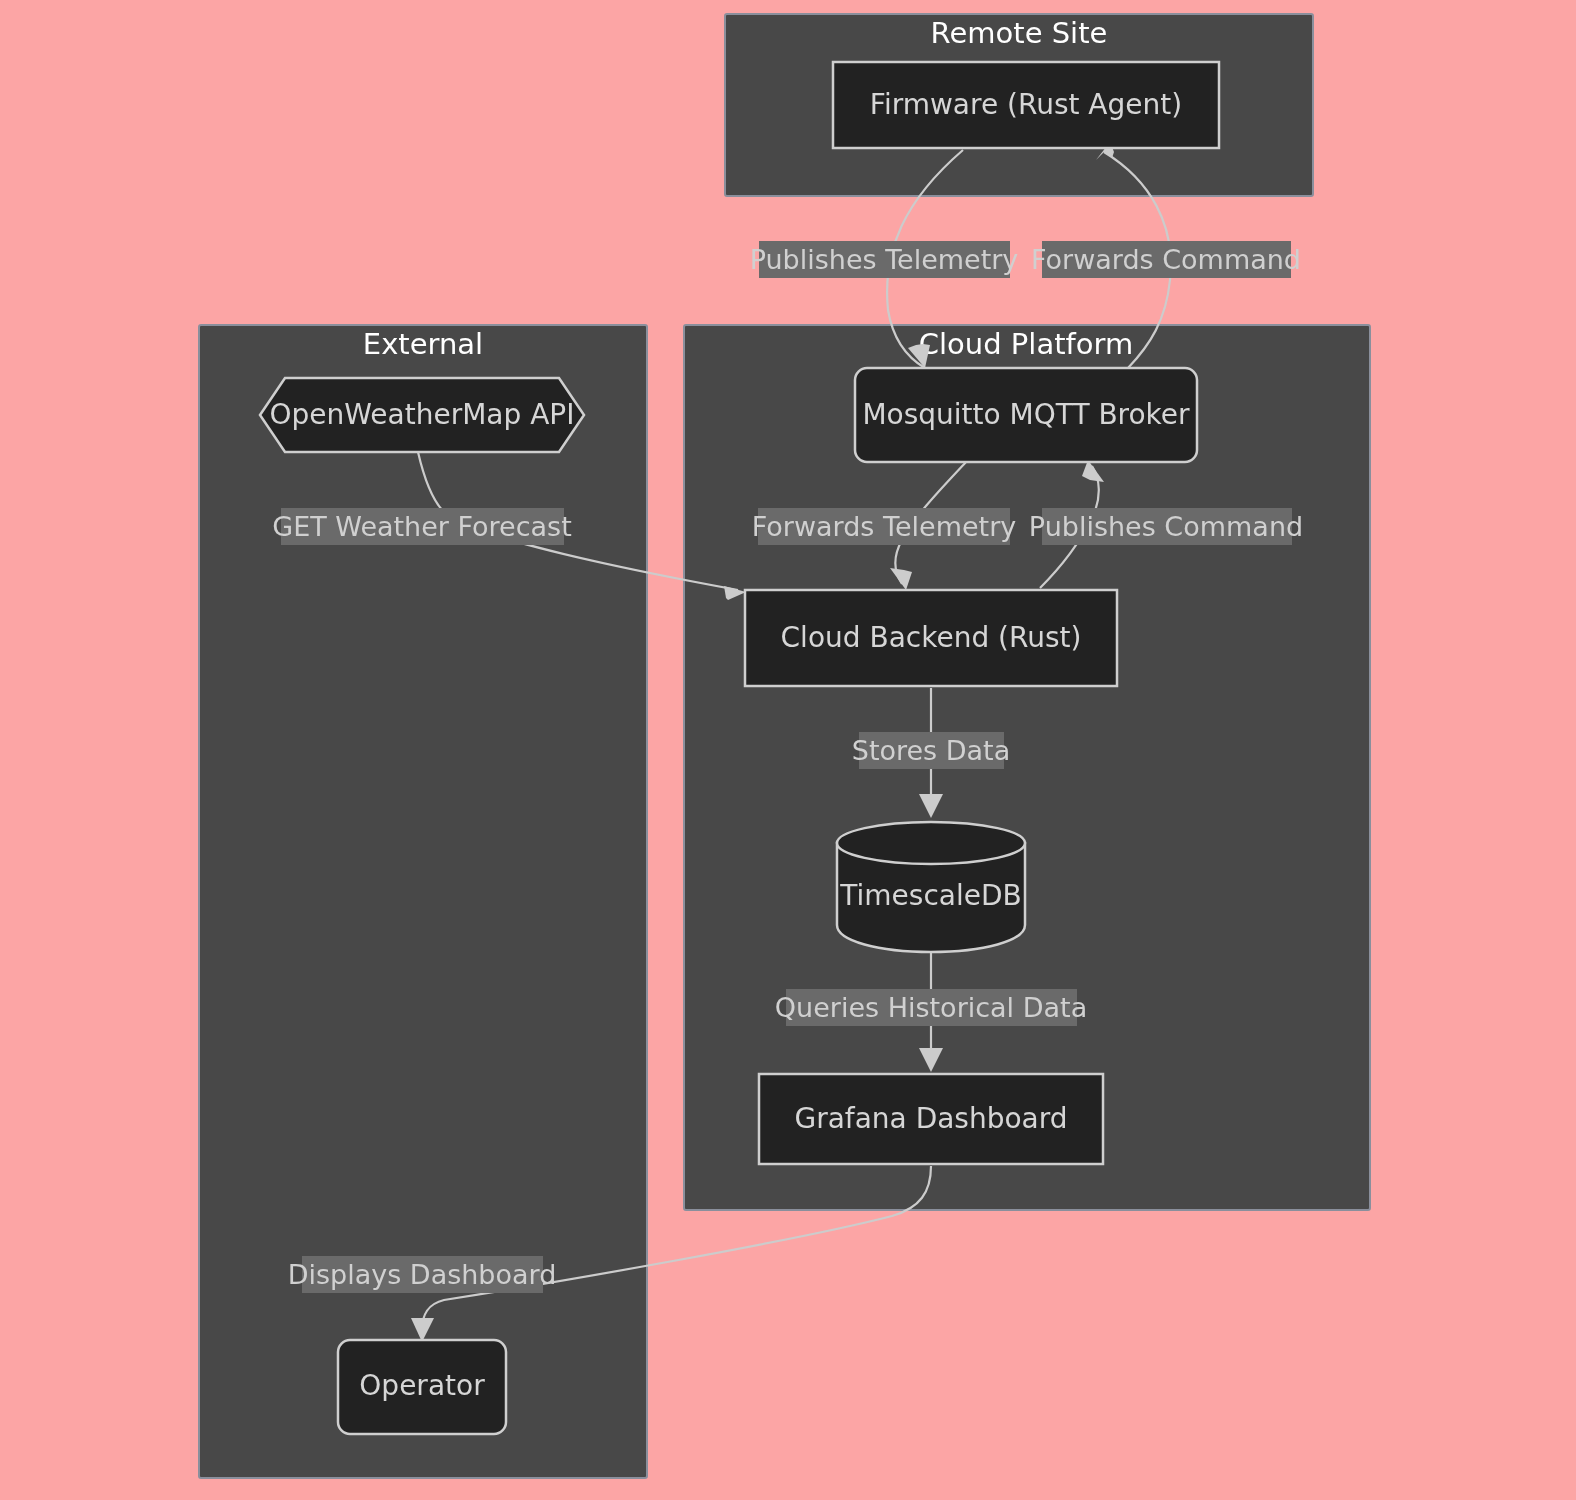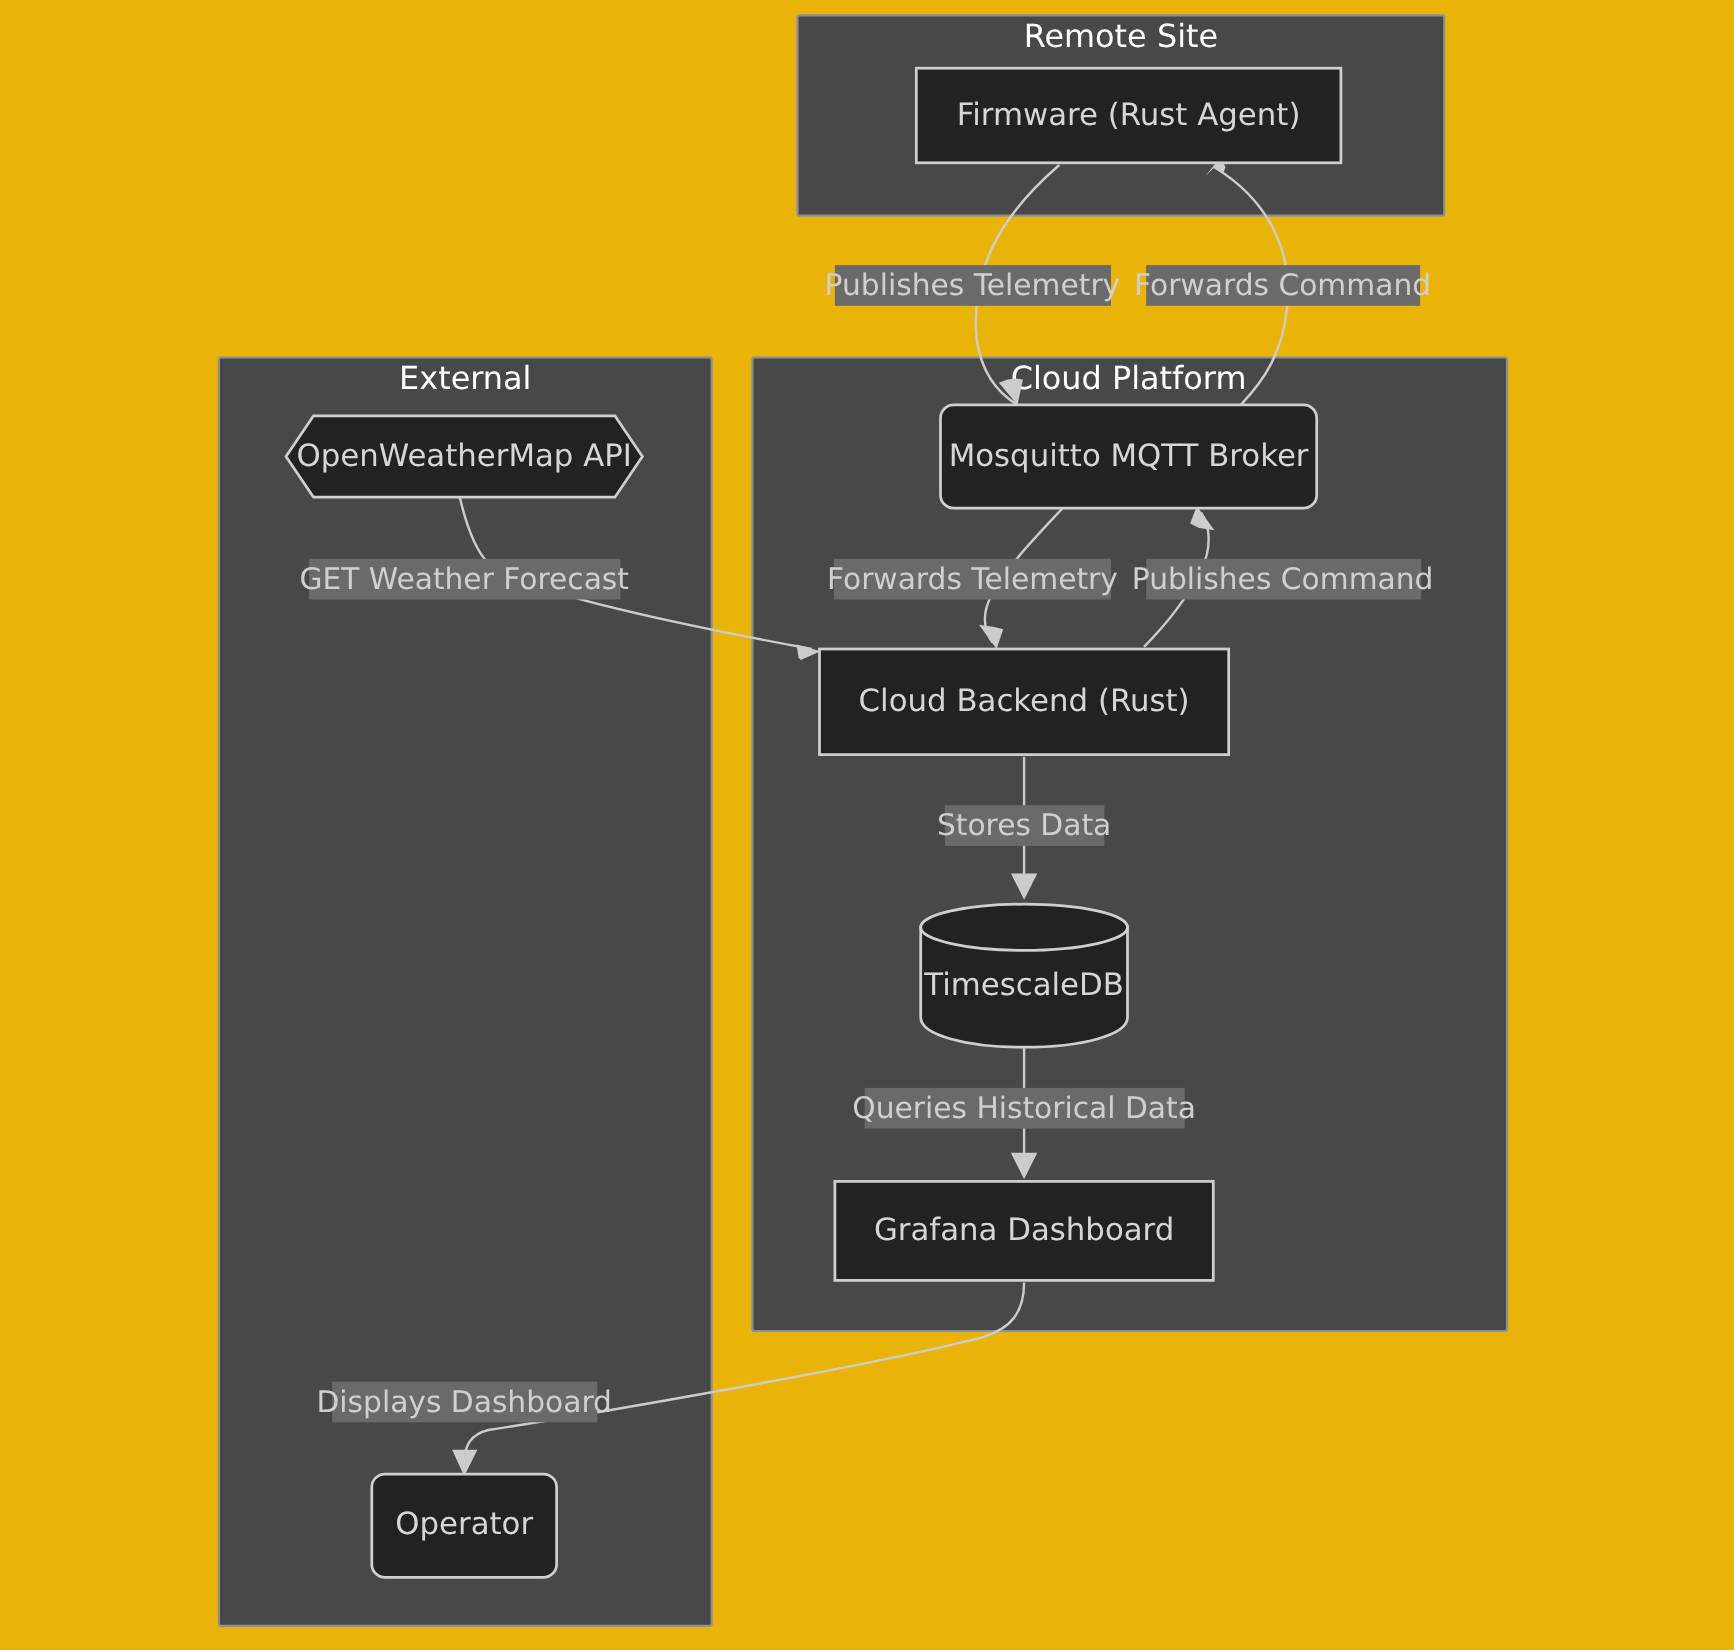--- a/index.html
+++ b/index.html
@@ -4,21 +4,21 @@
 <style>
   html, body {
     margin: 0;
     padding: 0;
     background: #050a18;
   }
   #canvas {
     position: relative;
     width: 1576px;
     height: 1500px;
-    background: #eab308;
+    background: #fca5a5;
     font-family: "DejaVu Sans", "Liberation Sans", sans-serif;
     overflow: hidden;
   }
   svg.layer {
     position: absolute;
     top: 0;
     left: 0;
     width: 1576px;
     height: 1500px;
   }

